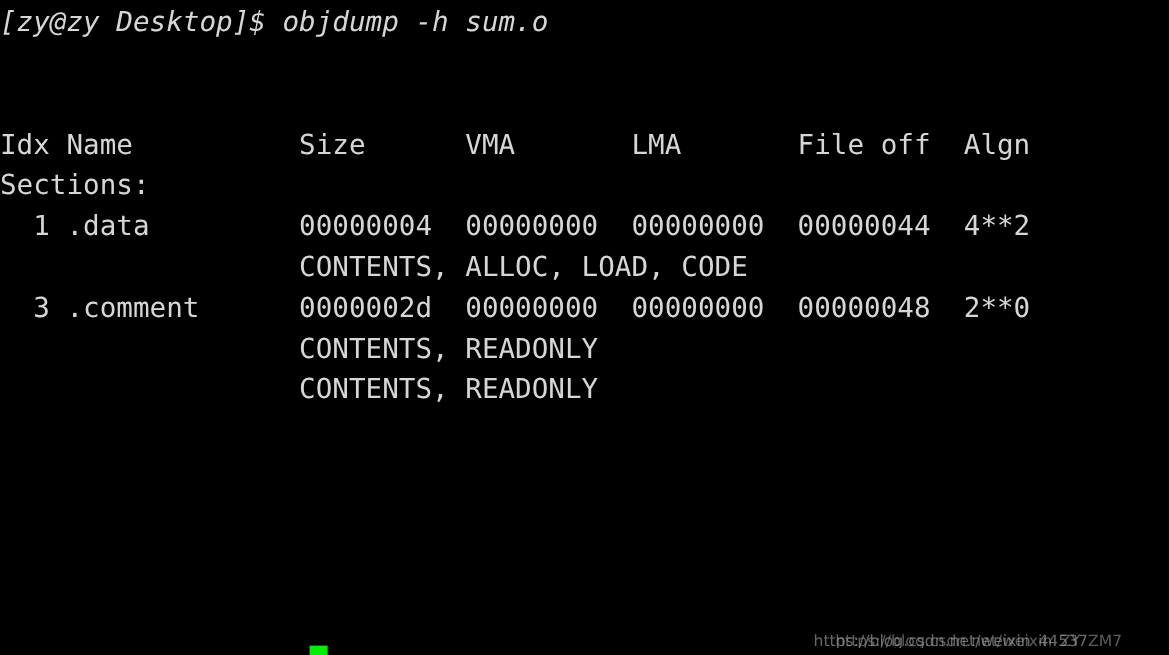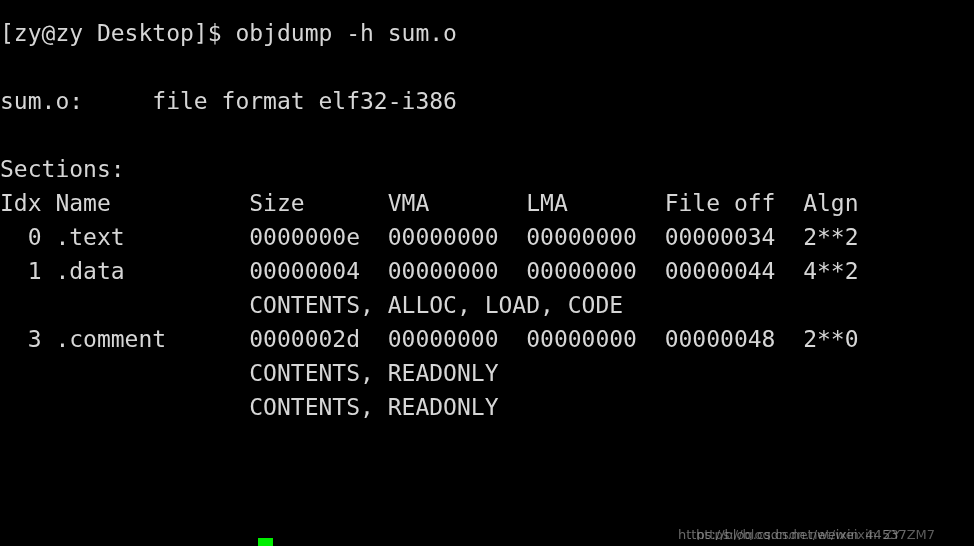--- a/index.html
+++ b/index.html
@@ -31,21 +31,22 @@
     height: 34px;
     white-space: pre;
     letter-spacing: 0;
     display: block;
     font-family: "DejaVu Sans Mono", "Liberation Mono", monospace;
   }
   .line.blank {
     height: 34px;
   }
   .firstline {
-    padding-top: 16px;
+    padding-top: 2px;
+    font-style: italic;
   }
   .cursor {
     position: absolute;
     left: 258px;
     top: 538px;
     width: 15px;
     height: 9px;
     background: #00ee00;
   }
   .watermark {
@@ -75,26 +76,24 @@
   }
 </style>
 </head>
 <body>
 
 <div id="terminal">
   <div class="screen">
 
     <div class="line firstline">[zy@zy Desktop]$ objdump -h sum.o</div>
     <div class="line blank"></div>
-    <div class="line">sum.o:     file format elf32-i386</div>
     <div class="line blank"></div>
+    <div class="line">Idx Name          Size      VMA       LMA       File off  Algn</div>
     <div class="line">Sections:</div>
-    <div class="line">Idx Name          Size      VMA       LMA       File off  Algn</div>
 
-    <div class="line">  0 .text         0000000e  00000000  00000000  00000034  2**2</div>
 
     <div class="line">  1 .data         00000004  00000000  00000000  00000044  4**2</div>
     <div class="line">                  CONTENTS, ALLOC, LOAD, CODE</div>
 
 
     <div class="line">  3 .comment      0000002d  00000000  00000000  00000048  2**0</div>
     <div class="line">                  CONTENTS, READONLY</div>
 
     <div class="line">                  CONTENTS, READONLY</div>
 

